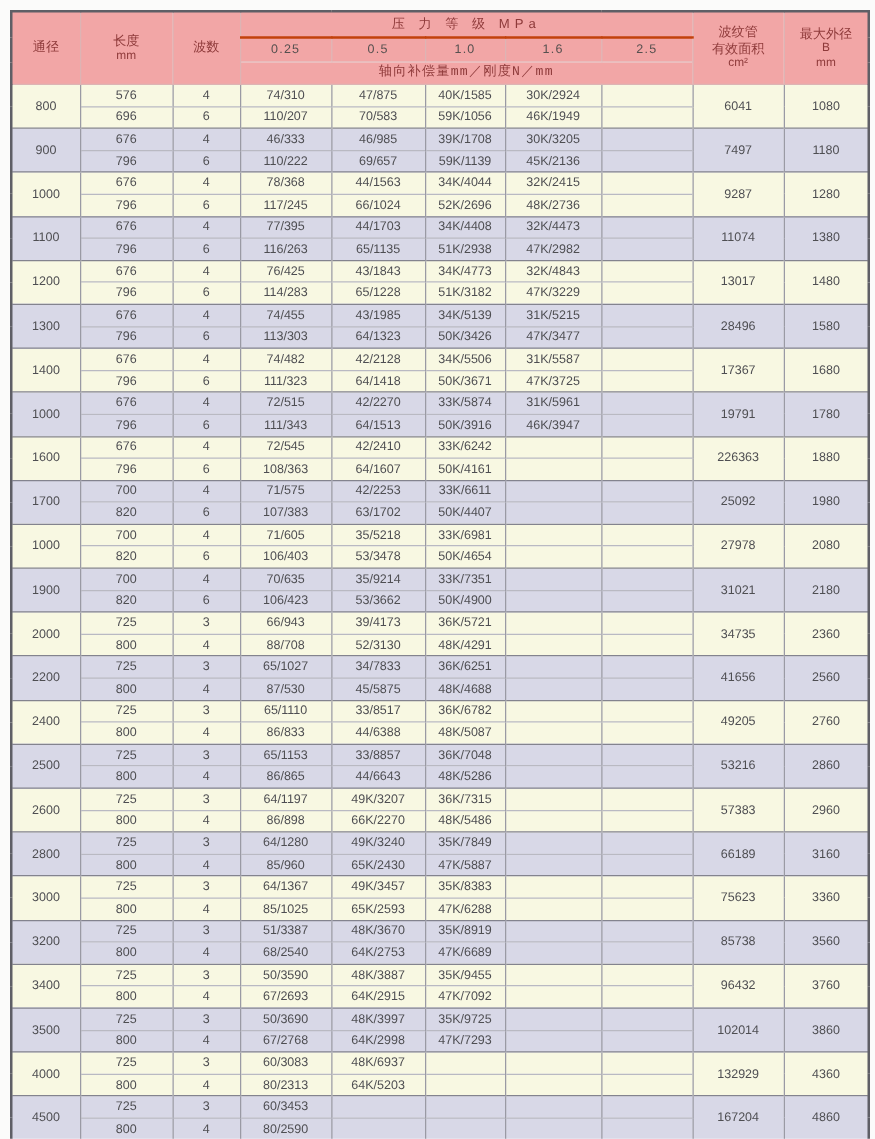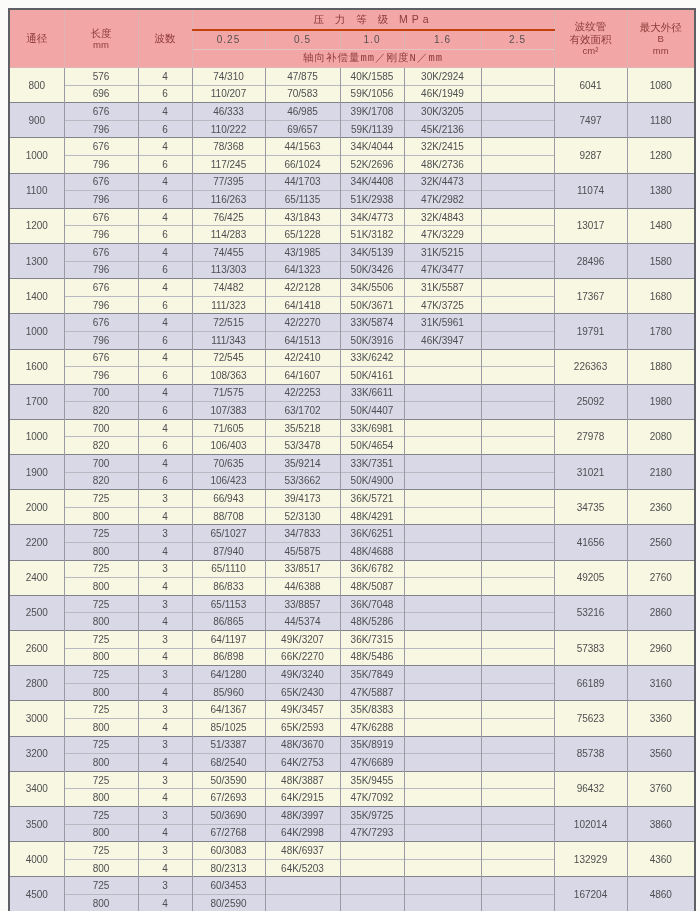--- a/index.html
+++ b/index.html
@@ -406,21 +406,21 @@
           <td>34/7833</td>
           <td>36K/6251</td>
           <td></td>
           <td></td>
           <td rowspan="2">41656</td>
           <td rowspan="2">2560</td>
         </tr>
         <tr class="lav group-mid">
           <td>800</td>
           <td>4</td>
-          <td>87/940</td>
+          <td>87/530</td>
           <td>45/5875</td>
           <td>48K/4688</td>
           <td></td>
           <td></td>
         </tr>
         <tr class="cream group-start">
           <td rowspan="2" class="cell-diameter">2400</td>
           <td>725</td>
           <td>3</td>
           <td>65/1110</td>
@@ -449,21 +449,21 @@
           <td>36K/7048</td>
           <td></td>
           <td></td>
           <td rowspan="2">53216</td>
           <td rowspan="2">2860</td>
         </tr>
         <tr class="lav group-mid">
           <td>800</td>
           <td>4</td>
           <td>86/865</td>
-          <td>44/5374</td>
+          <td>44/6643</td>
           <td>48K/5286</td>
           <td></td>
           <td></td>
         </tr>
         <tr class="cream group-start">
           <td rowspan="2" class="cell-diameter">2600</td>
           <td>725</td>
           <td>3</td>
           <td>64/1197</td>
           <td>49K/3207</td>

